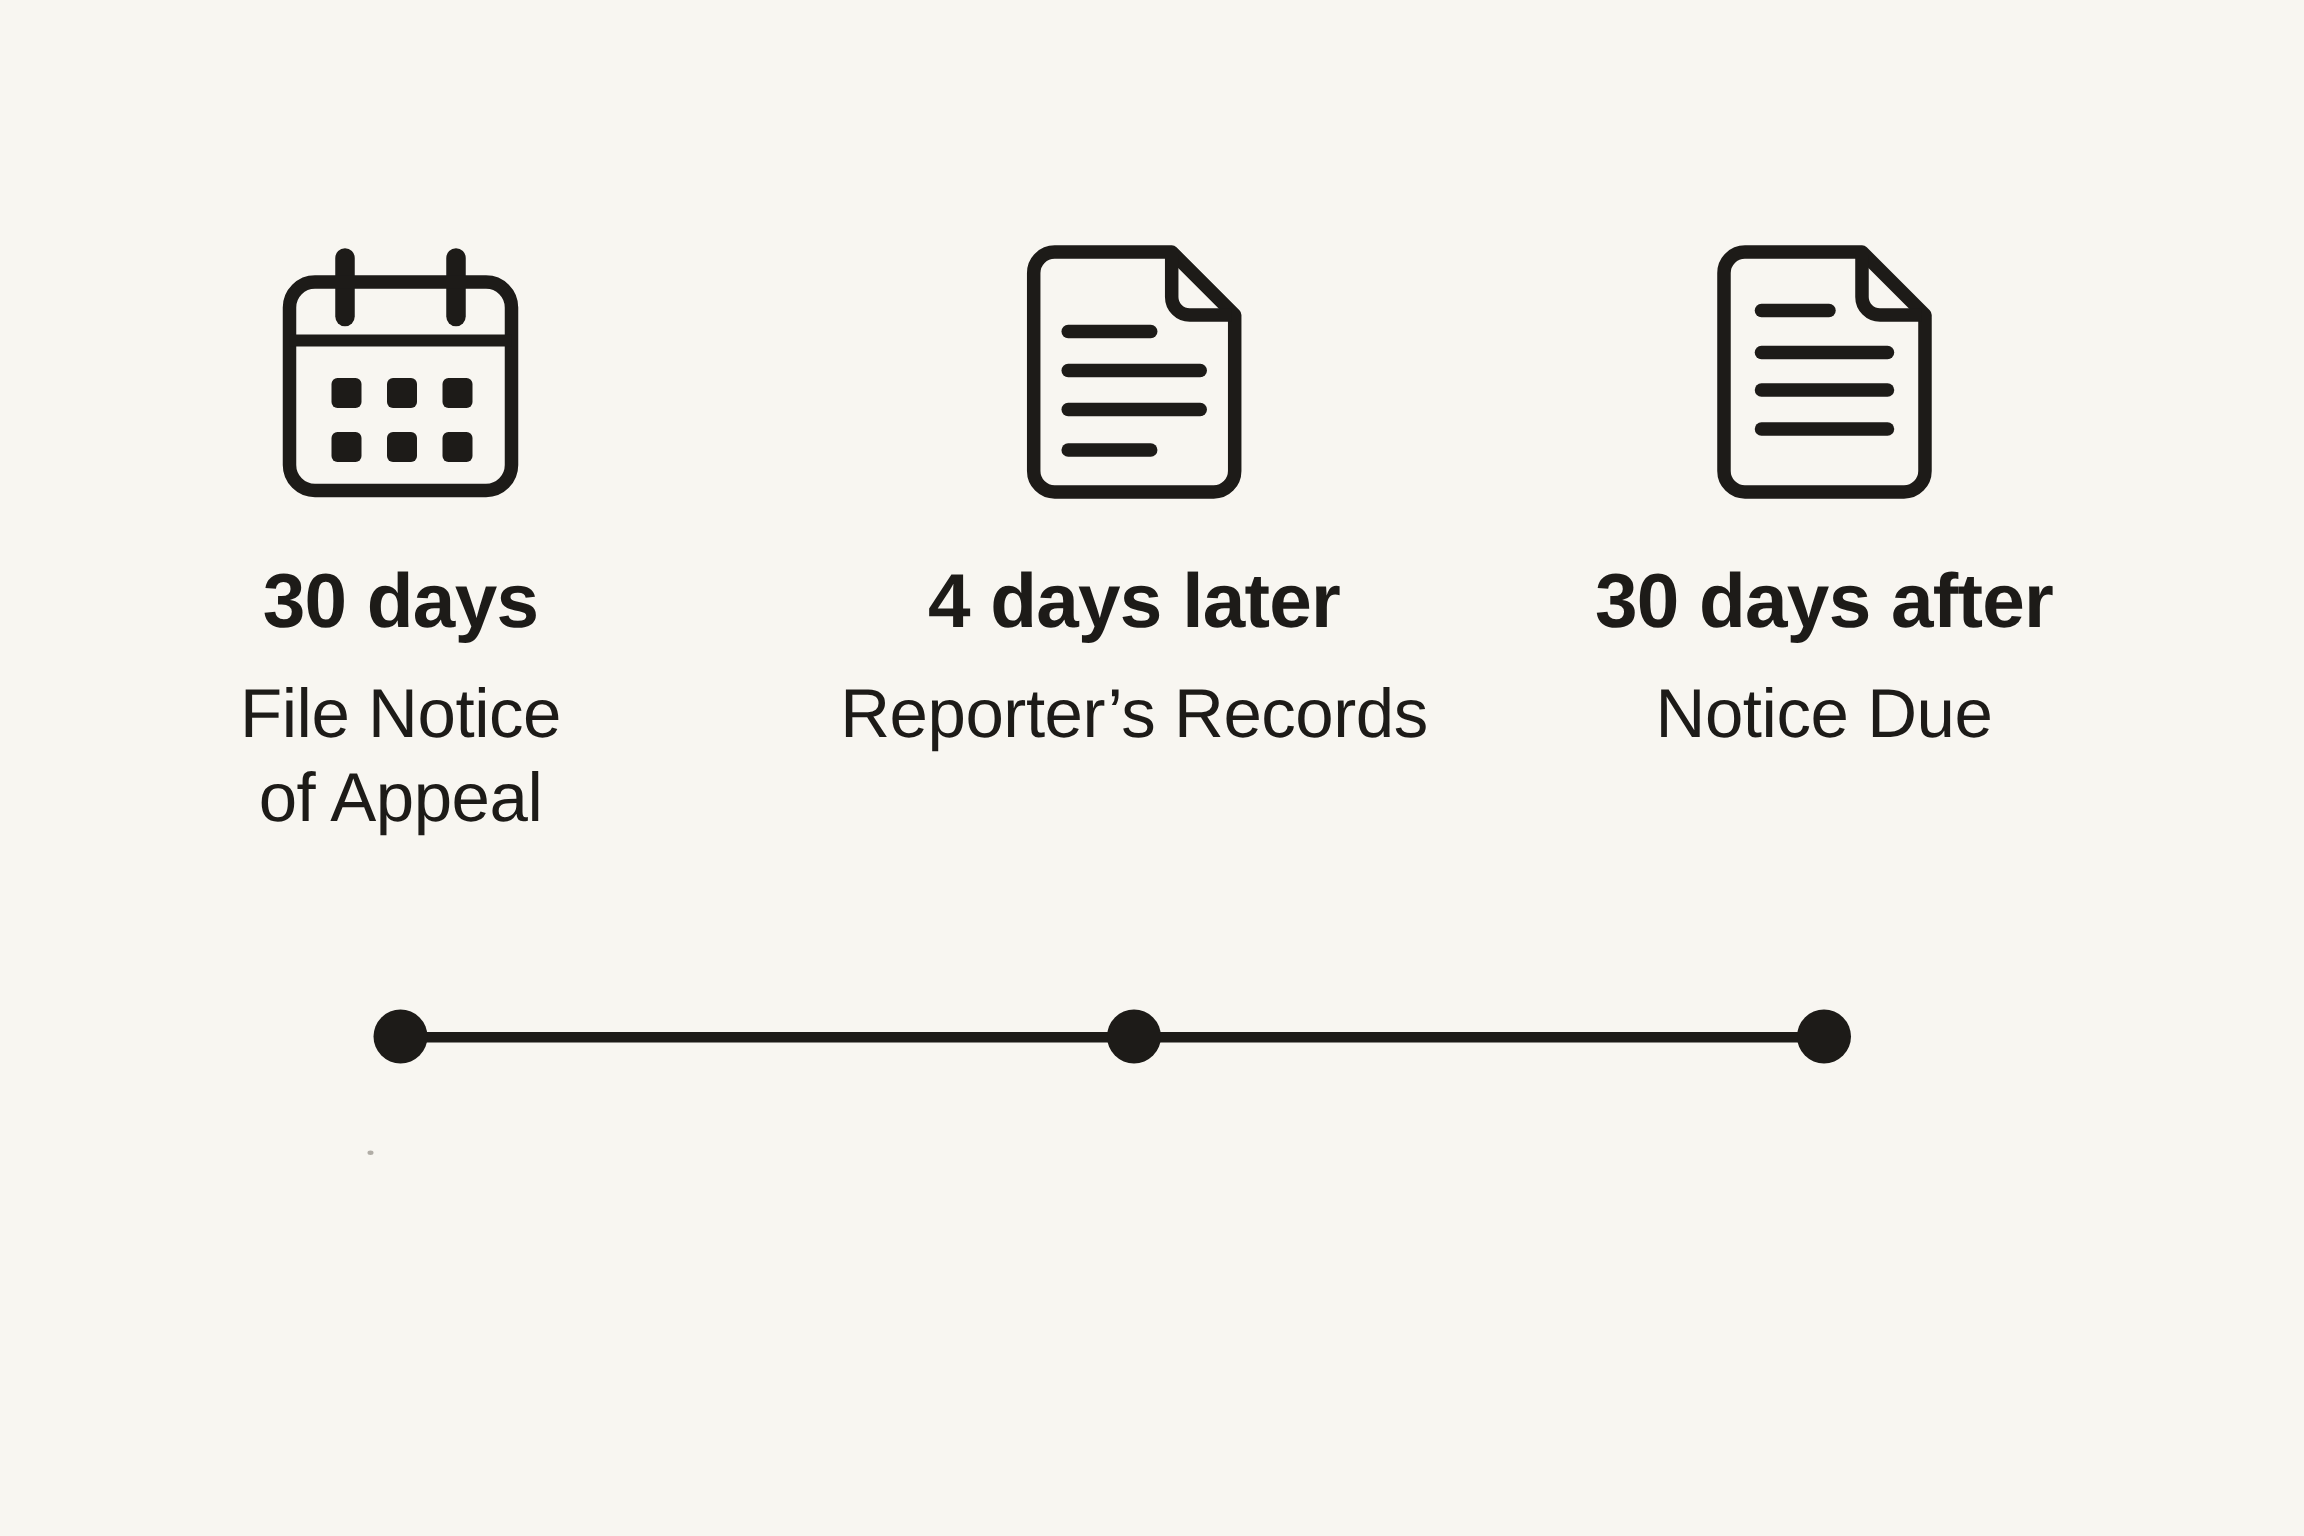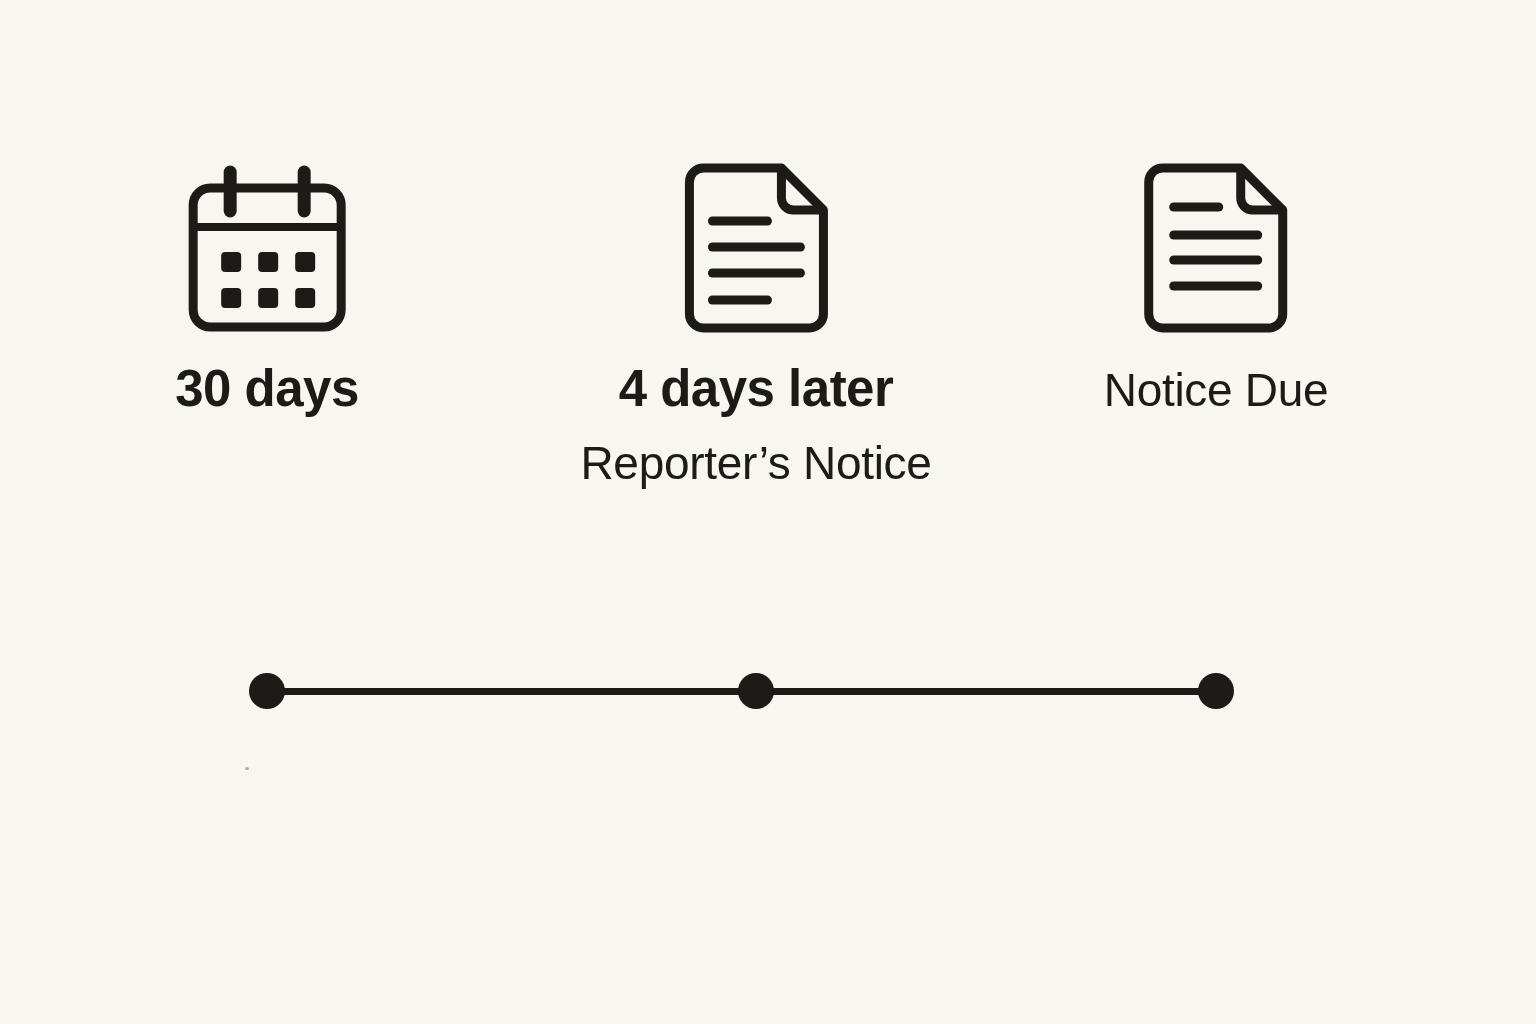--- a/index.html
+++ b/index.html
@@ -33,21 +33,21 @@
   .milestone.m2 { left: 756px; }
   .milestone.m3 { left: 1216px; }
   .icon-box {
     height: 176px;
     display: flex;
     align-items: center;
     justify-content: center;
   }
   .icon-box svg { display: block; }
   .title {
-    margin-top: 16px;
+    margin-top: 28px;
     font-size: 51px;
     font-weight: 700;
     line-height: 73px;
     letter-spacing: -0.5px;
   }
   .subtitle {
     margin-top: 10px;
     font-size: 46px;
     font-weight: 400;
     line-height: 56px;
@@ -101,53 +101,58 @@
         <rect x="71" y="88" width="20" height="20" rx="4" fill="#1d1b18"></rect>
         <rect x="108" y="88" width="20" height="20" rx="4" fill="#1d1b18"></rect>
         <rect x="34" y="124" width="20" height="20" rx="4" fill="#1d1b18"></rect>
         <rect x="71" y="124" width="20" height="20" rx="4" fill="#1d1b18"></rect>
         <rect x="108" y="124" width="20" height="20" rx="4" fill="#1d1b18"></rect>
       </svg>
     </div>
     <div class="title">
       <span>30 days</span>
     </div>
+    <div class="subtitle">
+      <span>File Notice</span>
+      <span>of Appeal</span>
+    </div>
   </div>
 
   <div class="milestone m2">
     <div class="icon-box">
       <svg width="150" height="172" viewBox="0 0 150 172" aria-hidden="true">
         <path class="stroke" stroke-width="9" stroke-linejoin="round" d="M22 6 L100 6 L142 48 L142 152 A14 14 0 0 1 128 166 L22 166 A14 14 0 0 1 8 152 L8 20 A14 14 0 0 1 22 6 Z"></path>
         <path class="stroke" stroke-width="9" stroke-linejoin="round" d="M100 8 L100 36 A12 12 0 0 0 112 48 L140 48"></path>
         <line class="stroke" x1="31" y1="59" x2="86" y2="59" stroke-width="9" stroke-linecap="round"></line>
         <line class="stroke" x1="31" y1="85" x2="119" y2="85" stroke-width="9" stroke-linecap="round"></line>
         <line class="stroke" x1="31" y1="111" x2="119" y2="111" stroke-width="9" stroke-linecap="round"></line>
         <line class="stroke" x1="31" y1="138" x2="86" y2="138" stroke-width="9" stroke-linecap="round"></line>
       </svg>
     </div>
     <div class="title">
       <span>4 days later</span>
     </div>
     <div class="subtitle">
-      <span>Reporter’s Notice</span>
+      <span>Reporter’s Records</span>
     </div>
   </div>
 
   <div class="milestone m3">
     <div class="icon-box">
       <svg width="154" height="172" viewBox="0 0 150 172" aria-hidden="true">
         <path class="stroke" stroke-width="9" stroke-linejoin="round" d="M22 6 L100 6 L142 48 L142 152 A14 14 0 0 1 128 166 L22 166 A14 14 0 0 1 8 152 L8 20 A14 14 0 0 1 22 6 Z"></path>
         <path class="stroke" stroke-width="9" stroke-linejoin="round" d="M100 8 L100 36 A12 12 0 0 0 112 48 L140 48"></path>
         <line class="stroke" x1="33" y1="45" x2="78" y2="45" stroke-width="9" stroke-linecap="round"></line>
         <line class="stroke" x1="33" y1="73" x2="117" y2="73" stroke-width="9" stroke-linecap="round"></line>
         <line class="stroke" x1="33" y1="98" x2="117" y2="98" stroke-width="9" stroke-linecap="round"></line>
         <line class="stroke" x1="33" y1="124" x2="117" y2="124" stroke-width="9" stroke-linecap="round"></line>
       </svg>
     </div>
     <div class="title">
+      <span>30 days after</span>
     </div>
     <div class="subtitle">
       <span>Notice Due</span>
     </div>
   </div>
 
   <div class="track-line"></div>
   <div class="dot d1"></div>
   <div class="dot d2"></div>
   <div class="dot d3"></div>

